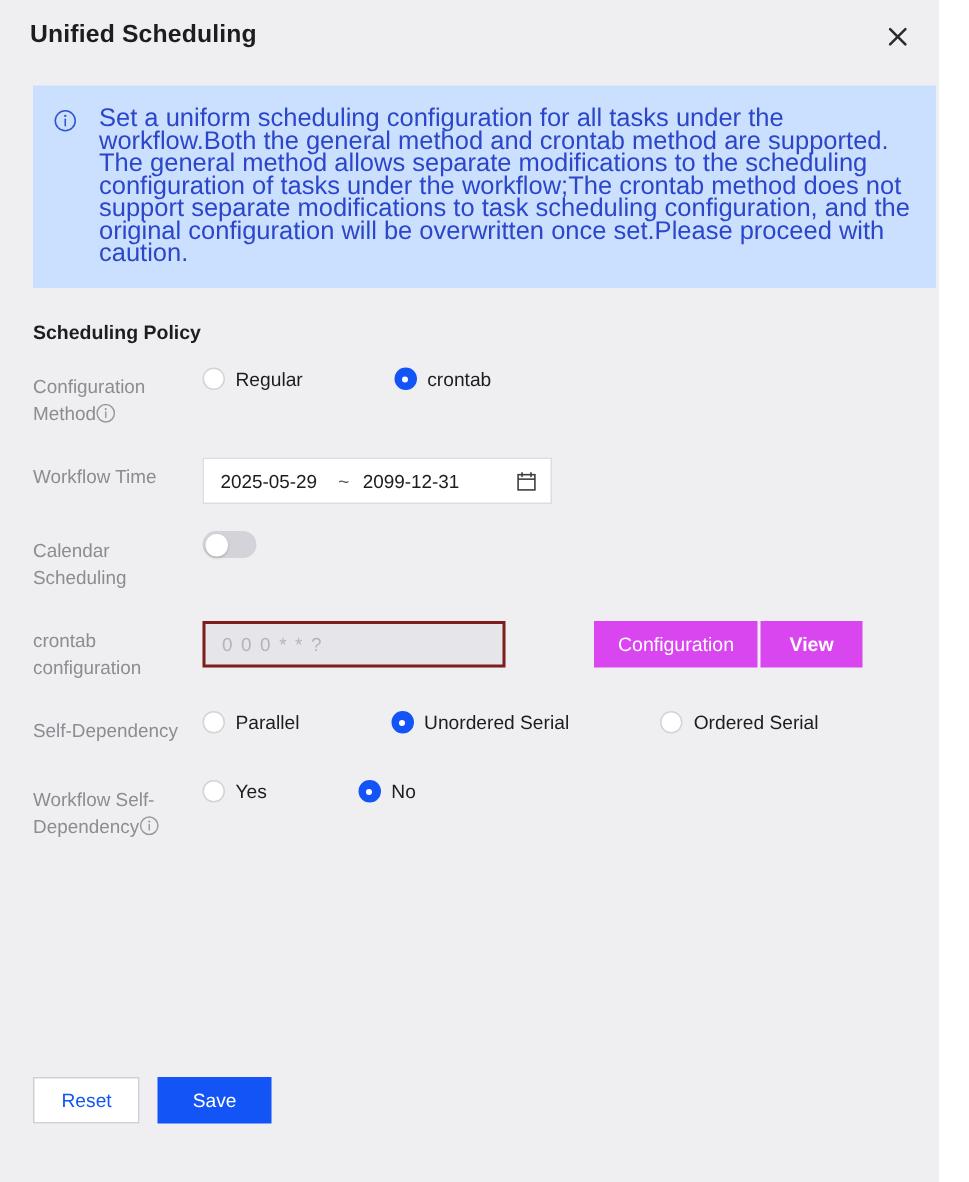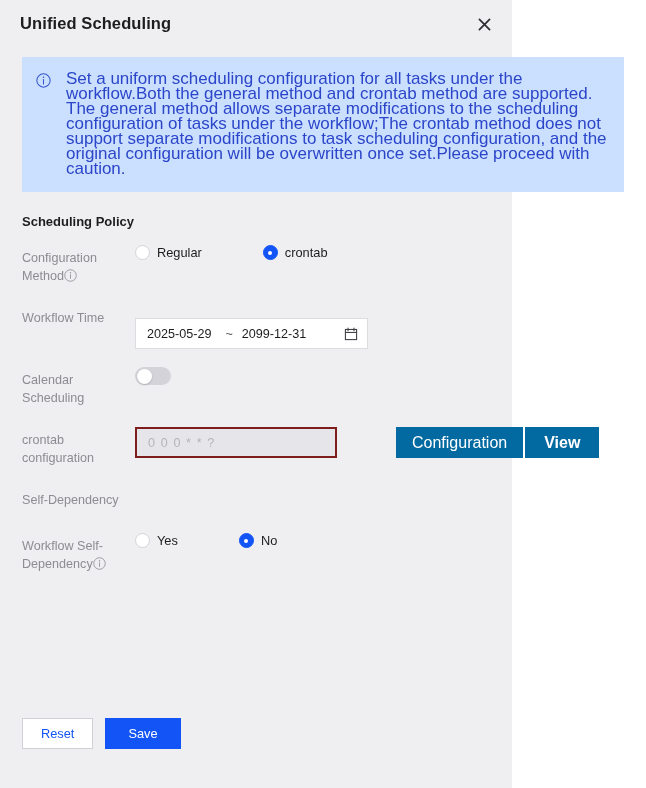--- a/index.html
+++ b/index.html
@@ -10,21 +10,21 @@
     width: 646px;
     height: 788px;
     background: #ffffff;
     font-family: "Liberation Sans", sans-serif;
     overflow: hidden;
   }
   .dialog {
     position: absolute;
     left: 0;
     top: 0;
-    width: 512px;
+    width: 626px;
     height: 788px;
     background: #efeff1;
     box-sizing: border-box;
   }
   .scroll-gutter {
     position: absolute;
     right: 0;
     top: 0;
     width: 8px;
     height: 788px;
@@ -167,21 +167,20 @@
   .daterange {
     width: 233px;
     height: 31px;
     background: #ffffff;
     border: 1px solid #dcdce1;
     box-sizing: border-box;
     display: flex;
     align-items: center;
     padding: 0 9px 0 11px;
     cursor: pointer;
-    margin-top: 13px;
   }
   .date-start, .date-sep, .date-end {
     font-size: 12.6px;
     color: #1d1d1f;
     white-space: nowrap;
   }
   .date-sep { margin: 0 9px 0 14px; color: #555; }
   .cal-icon {
     margin-left: auto;
     color: #3b3b42;
@@ -224,23 +223,23 @@
     font-size: 12.6px;
     color: #b4b4bb;
     letter-spacing: 1.1px;
     cursor: not-allowed;
   }
   .cron-buttons {
     margin-left: 59px;
     display: flex;
   }
   .btn-blue {
-    background: #0369a1;
+    background: #d946ef;
     color: #ffffff;
-    font-size: 16px;
+    font-size: 13px;
     border: none;
     height: 31px;
     padding: 0 16px;
     cursor: pointer;
     font-family: "Liberation Sans", sans-serif;
   }
   .btn-blue.view { margin-left: 2px; padding: 0 19px; font-weight: bold; }
 
   
   .footer {
@@ -355,20 +354,36 @@
         <div class="cron-input" title="0 0 0 * * ?">0 0 0 * * ?</div>
         <div class="cron-buttons">
           <button class="btn-blue">Configuration</button>
           <button class="btn-blue view">View</button>
         </div>
       </div>
     </div>
 
     <div class="row">
       <span class="lbl">Self-Dependency</span>
+      <div class="ctrl">
+        <div class="radio-group">
+          <div class="radio-item">
+            <span class="radio-mark"></span>
+            <span class="radio-label">Parallel</span>
+          </div>
+          <div class="radio-item selected">
+            <span class="radio-mark"></span>
+            <span class="radio-label">Unordered Serial</span>
+          </div>
+          <div class="radio-item">
+            <span class="radio-mark"></span>
+            <span class="radio-label">Ordered Serial</span>
+          </div>
+        </div>
+      </div>
     </div>
 
     <div class="row">
       <span class="lbl">
         <span>Workflow Self-Dependency</span><span class="info-inline"><svg width="13" height="13" viewBox="0 0 16 16" aria-hidden="true">
               <circle cx="8" cy="8" r="7.1" fill="none" stroke="#9a9aa1" stroke-width="1.2"></circle>
               <circle cx="8" cy="4.6" r="0.9" fill="#9a9aa1"></circle>
               <path d="M8 7 L8 11.5" stroke="#9a9aa1" stroke-width="1.2" stroke-linecap="round"></path>
             </svg></span>
       </span>

